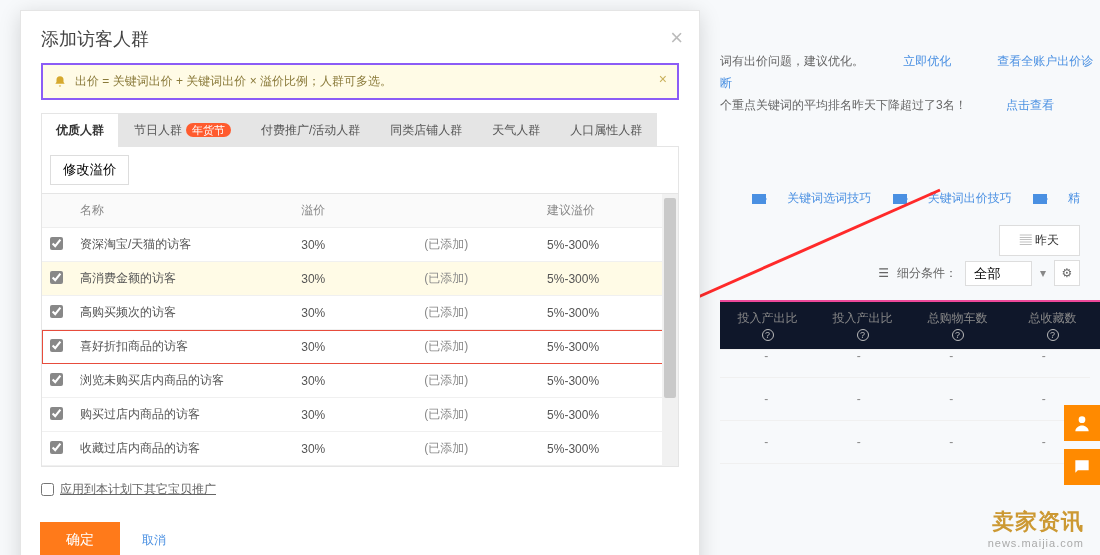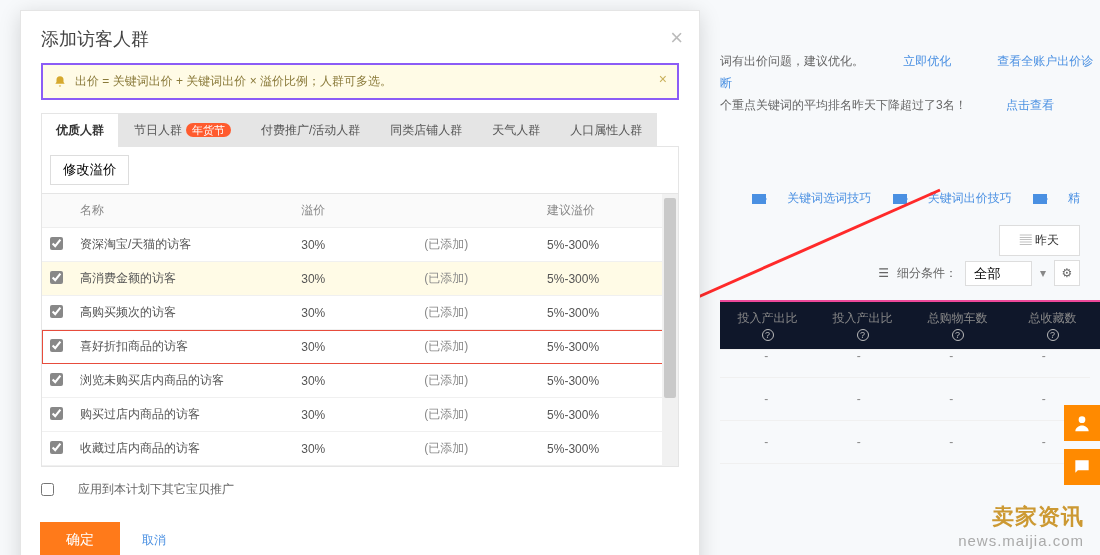--- a/index.html
+++ b/index.html
@@ -21,21 +21,21 @@
   .bg-thead > div { flex:1; padding:8px 4px; text-align:center; position:relative;}
   .bg-thead .q { display:inline-block; width:12px;height:12px;border:1px solid #bbb;border-radius:50%; font-size:9px; line-height:11px; color:#bbb;}
   .bg-rows { position:absolute; top:335px; left:720px; right:10px;}
   .bg-rows .r { display:flex; padding:14px 0; border-bottom:1px solid #f0f0f0;}
   .bg-rows .r > div { flex:1; text-align:center; color:#888;}
   .bottom-strip { position:absolute; left:20px; right:0; bottom:10px; display:flex; align-items:center; gap:20px; color:#666;}
   .bottom-strip .cb { width:13px;height:13px;border:1px solid #bbb;}
   .bottom-strip .status { color:#3c9a3c; font-weight:bold; margin-left:100px;}
   .watermark { position:absolute; right:16px; bottom:6px; text-align:right; }
   .watermark .big{ font-size:22px; font-weight:bold; color:#c93; letter-spacing:1px;}
-  .watermark .small{ font-size:15px; color:#aaa; letter-spacing:1px;}
+  .watermark .small{ font-size:11px; color:#aaa; letter-spacing:1px;}
   .float-icons { position:absolute; right:0; bottom:70px; }
   .float-icons div{ width:36px;height:36px; margin-top:8px; display:flex;align-items:center;justify-content:center;}
   .fi1{background:#ff8a00;} .fi2{background:#ff8a00;}
   .fi1 svg, .fi2 svg { fill:#fff; }
 
   
   .arrow { position:absolute; pointer-events:none; }
 
   
   .modal { position:absolute; left:20px; top:10px; width:680px; background:#fff; border:1px solid #e5e5e5; box-shadow:0 4px 20px rgba(0,0,0,.15); padding:0 0 18px 0;}
@@ -57,21 +57,21 @@
   .col-name { flex: 1.8; }
   .col-prem { flex: 1; }
   .col-stat { flex: 1; color:#888;}
   .col-sug { flex: 1; }
   .row { height:34px; border-bottom:1px solid #f0f0f0; color:#555;}
   .row.hl { background:#fffbe6; }
   .row.boxed { outline:1px solid #e74c3c; outline-offset:-1px; }
   .row input[type=checkbox]{ accent-color:#888; }
   .scroll-gutter { position:absolute; right:0; top:0; bottom:0; width:16px; background:#f1f1f1;}
   .scroll-thumb { position:absolute; right:2px; top:4px; width:12px; height:200px; background:#c9c9c9; border-radius:2px;}
-  .apply { margin:14px 20px 0; display:flex; align-items:center; gap:24px; color:#666;}
+  .apply { margin:14px 20px 0; display:flex; align-items:center; gap:6px; color:#666;text-decoration:underline;}
   .apply input { width:13px;height:13px;}
   .footer { margin:24px 19px 0; display:flex; align-items:center; gap:22px;}
   .btn-primary { background:#ff7a1a; color:#fff; border:none; padding:9px 26px; font-size:14px; cursor:pointer;}
   .btn-link { color:#4a90e2; cursor:pointer;}
 </style>
 </head>
 <body>
 
 <div class="backdrop">
   <div class="bg-banner">

